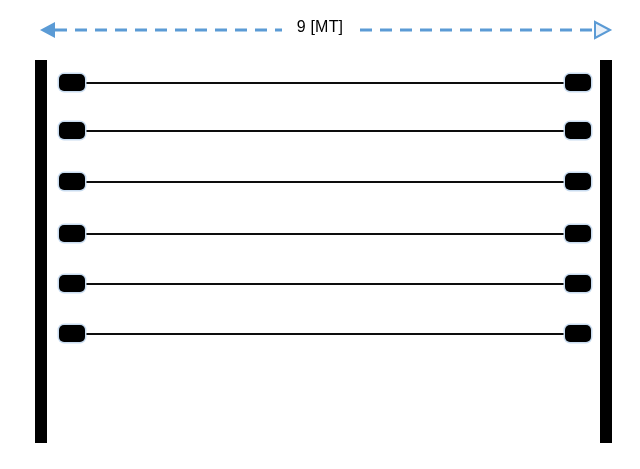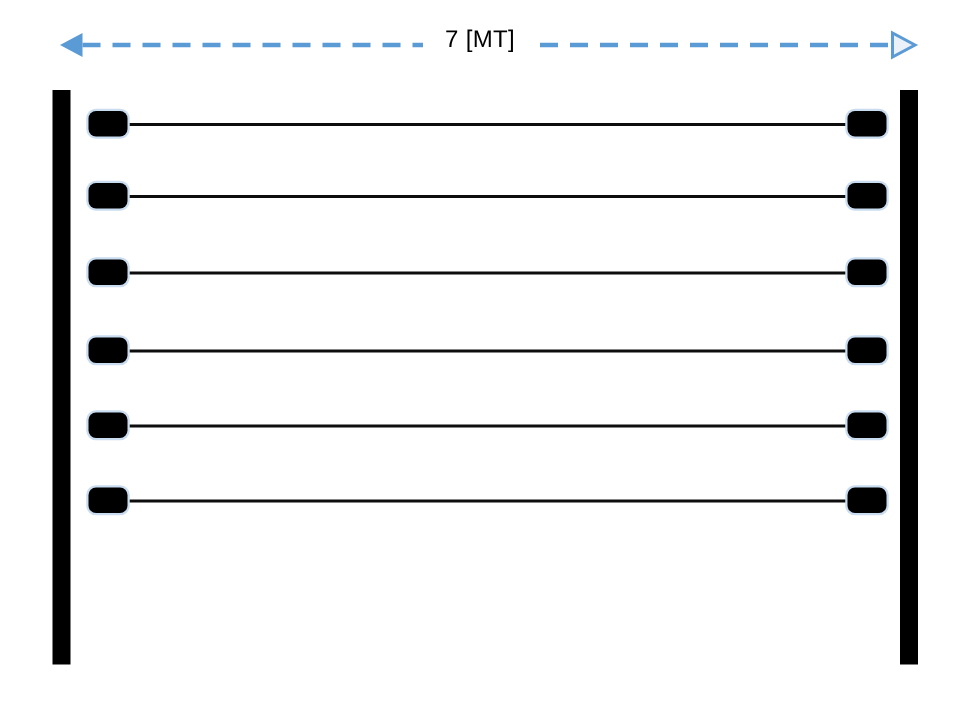--- a/index.html
+++ b/index.html
@@ -88,21 +88,21 @@
     <svg class="dim-svg" width="640" height="60" viewBox="0 0 640 60">
 
       <polygon points="40,30 55,22 55,38" fill="#5B9BD5"></polygon>
 
       <line x1="55" y1="30" x2="282" y2="30" stroke="#5B9BD5" stroke-width="3" stroke-dasharray="12 8"></line>
 
       <line x1="360" y1="30" x2="596" y2="30" stroke="#5B9BD5" stroke-width="3" stroke-dasharray="12 8"></line>
 
       <polygon points="610,30 595,22 595,38" fill="#eaf1f9" stroke="#5B9BD5" stroke-width="2" stroke-linejoin="miter"></polygon>
     </svg>
-    <div class="dim-label">7 [MT]</div>
+    <div class="dim-label">9 [MT]</div>
   </div>
 
   <div class="frame-layer">
 
     <div class="post post-left"></div>
     <div class="post post-right"></div>
 
     <div class="beam" style="top:82px;"></div>
     <div class="joint joint-left" style="top:74px;"></div>
     <div class="joint joint-right" style="top:74px;"></div>

